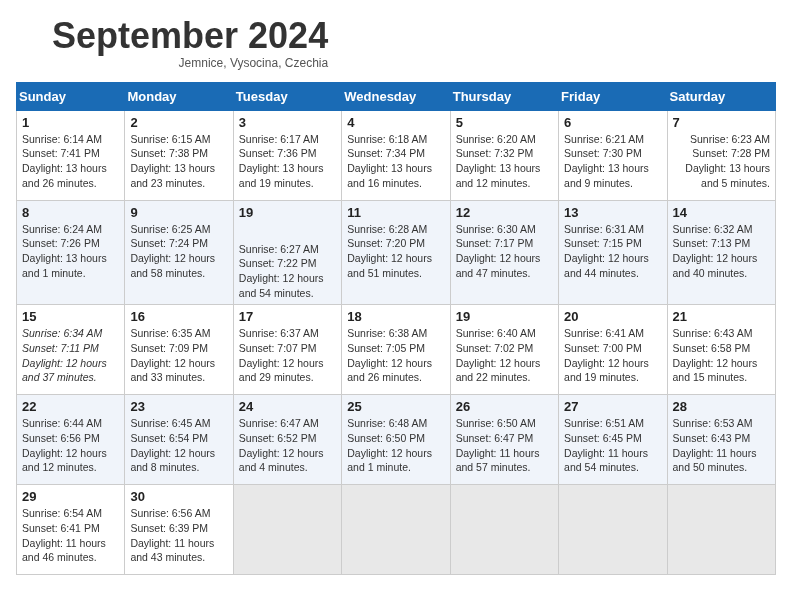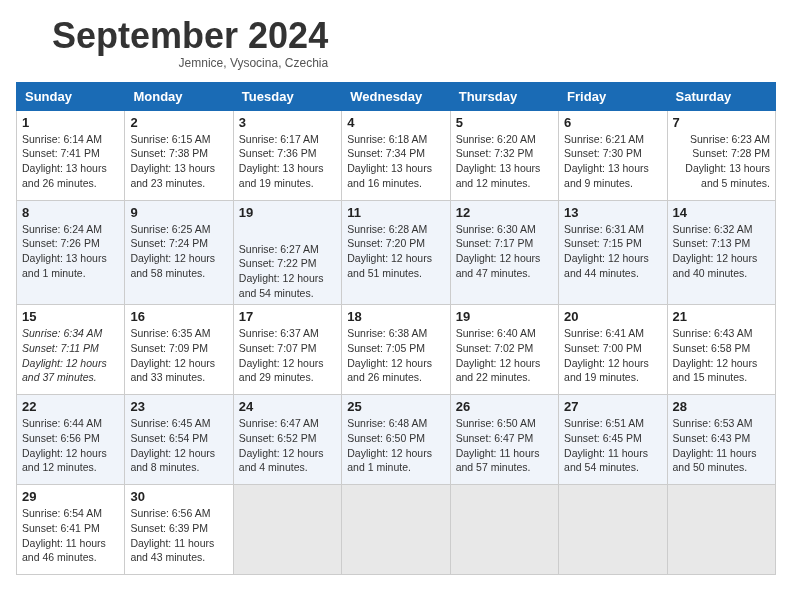--- a/index.html
+++ b/index.html
@@ -47,21 +47,21 @@
       color: #555;
     }
     .calendar-table {
       width: 100%;
       border-collapse: collapse;
       font-size: 11px;
     }
     .calendar-table thead th {
       background-color: #1a6bb5;
       color: white;
-      padding: 6px 8px;
+      padding: 6px 2px;
       text-align: left;
       font-size: 13px;
       font-weight: bold;
       border: 1px solid #1a6bb5;
     }
     .calendar-table tbody td {
       border: 1px solid #ccc;
       vertical-align: top;
       padding: 4px 5px;
       width: 108px;

